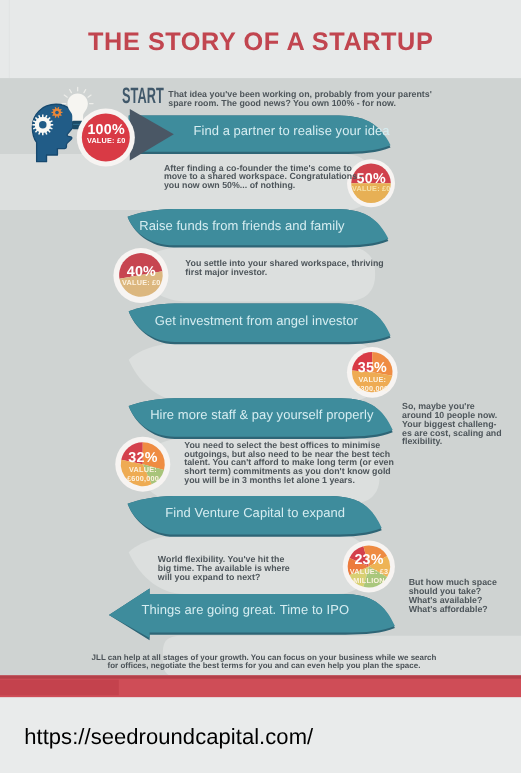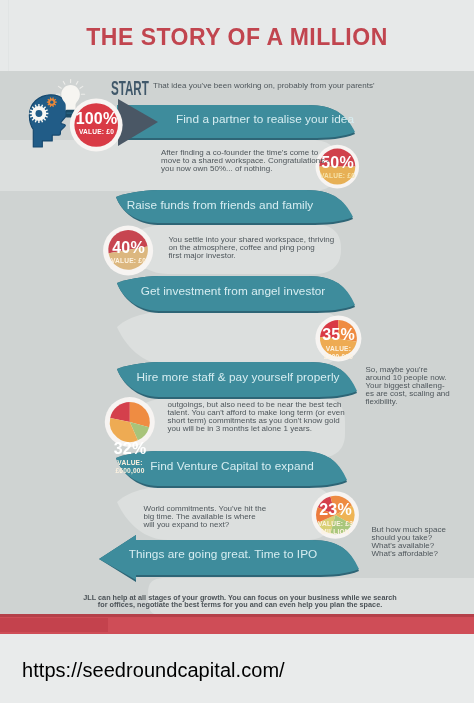--- a/index.html
+++ b/index.html
@@ -33,55 +33,55 @@
   .b3{left:0;top:284px;width:466px;}
   .b4{left:0;top:370px;width:476px;}
   .b5{left:0;top:459px;width:464px;}
   .b6{left:0;top:547px;width:446px;}
 
   .startlbl{position:absolute;left:110.5px;top:77px;color:#40586a;font-weight:bold;
             font-size:20.2px;letter-spacing:0px;transform:scaleX(0.575);transform-origin:left top;}
 
   .badge-txt{position:absolute;text-align:center;color:#fff;font-weight:bold;
              line-height:1;}
-  .badge-txt .pct{font-size:16px;letter-spacing:0.2px;}
+  .badge-txt .pct{font-size:13px;letter-spacing:0.2px;}
   .badge-txt .val{font-size:6.6px;letter-spacing:0.2px;margin-top:2px;}
   .badge-txt .val.vy{color:#f6e2a8;}
   .badge-txt .val.vw{color:#fdf2e0;}
   .badge-txt .val.v2{line-height:7.6px;}
   .bt1{left:66px;top:111px;width:61px;}
   .bt2{left:310px;top:155px;width:55px;}
   .bt3{left:100px;top:240px;width:57px;}
   .bt4{left:312px;top:327px;width:53px;}
-  .bt5{left:102px;top:409px;width:56px;margin-top:32px;}
+  .bt5{left:102px;top:409px;width:56px;}
   .bt6{left:309px;top:502px;width:53px;}
 
-  .note .ln{display:block;white-space:nowrap;}
+  .note .ln{display:block;white-space:nowrap;font-weight:bold;}
   .note{position:absolute;color:#4e565b;font-size:8px;line-height:8.15px;letter-spacing:0.01px;}
   .intro{left:153px;top:81.5px;width:226px;}
-  .n1{left:149px;top:148.5px;width:163px;margin-left:12px;}
+  .n1{left:149px;top:148.5px;width:163px;}
   .n2{left:168.5px;top:235.5px;width:200px;}
   .n3{left:132px;top:318px;width:220px;}
   .n4{left:167.5px;top:400.5px;width:220px;}
   .n5{left:143.5px;top:504.5px;width:200px;}
   .s1{left:365.5px;top:365.5px;width:120px;}
   .s2{left:37px;top:460px;width:120px;}
   .s3{left:371.5px;top:525.5px;width:120px;}
   .foot{left:3px;top:595px;width:474px;text-align:center;font-weight:bold;font-size:7.25px;
         line-height:6.9px;color:#4b5257;}
   svg.layer{position:absolute;left:0;top:0;width:474px;height:703px;overflow:visible;}
 </style>
 </head>
 <body>
 
 <div id="page">
   <div class="headband">
     <div class="seam"></div>
   </div>
-  <div class="title">THE STORY OF A MILLION</div>
+  <div class="title">THE STORY OF A STARTUP</div>
   <div class="body-bg"></div>
 
   <svg class="layer" viewBox="0 0 474 703">
     <defs>
       <clipPath id="clipbody">
           <rect x="0" y="71" width="474" height="543"></rect>
         </clipPath>
     </defs>
     <g clip-path="url(#clipbody)">
 
@@ -222,40 +222,41 @@
   <div class="banner b1">Find a partner to realise your idea</div>
   <div class="banner b2">Raise funds from friends and family</div>
   <div class="banner b3">Get investment from angel investor</div>
   <div class="banner b4">Hire more staff &amp; pay yourself properly</div>
   <div class="banner b5">Find Venture Capital to expand</div>
   <div class="banner b6">Things are going great. Time to IPO</div>
 
   <div class="startlbl">START</div>
   <div class="note intro">
       <span class="ln">That idea you've been working on, probably from your parents'</span>
+      <span class="ln">spare room. The good news? You own 100% - for now.</span>
     </div>
 
   <div class="note n1">
       <span class="ln">After finding a co-founder the time's come to</span>
       <span class="ln">move to a shared workspace. Congratulations -</span>
       <span class="ln">you now own 50%... of nothing.</span>
     </div>
   <div class="note n2">
       <span class="ln">You settle into your shared workspace, thriving</span>
-      <span class="ln">on the atmosphere, coffee and ping pong</span>
       <span class="ln">first major investor.</span>
     </div>
   <div class="note n4">
+      <span class="ln">You need to select the best offices to minimise</span>
       <span class="ln">outgoings, but also need to be near the best tech</span>
       <span class="ln">talent. You can't afford to make long term (or even</span>
       <span class="ln">short term) commitments as you don't know gold</span>
       <span class="ln">you will be in 3 months let alone 1 years.</span>
     </div>
   <div class="note n5">
-      <span class="ln">World commitments. You've hit the</span>
+      <span class="ln">World flexibility. You've hit the</span>
       <span class="ln">big time. The available is where</span>
       <span class="ln">will you expand to next?</span>
     </div>
 
   <div class="note s1">
       <span class="ln">So, maybe you're</span>
       <span class="ln">around 10 people now.</span>
       <span class="ln">Your biggest challeng-</span>
       <span class="ln">es are cost, scaling and</span>
       <span class="ln">flexibility.</span>

